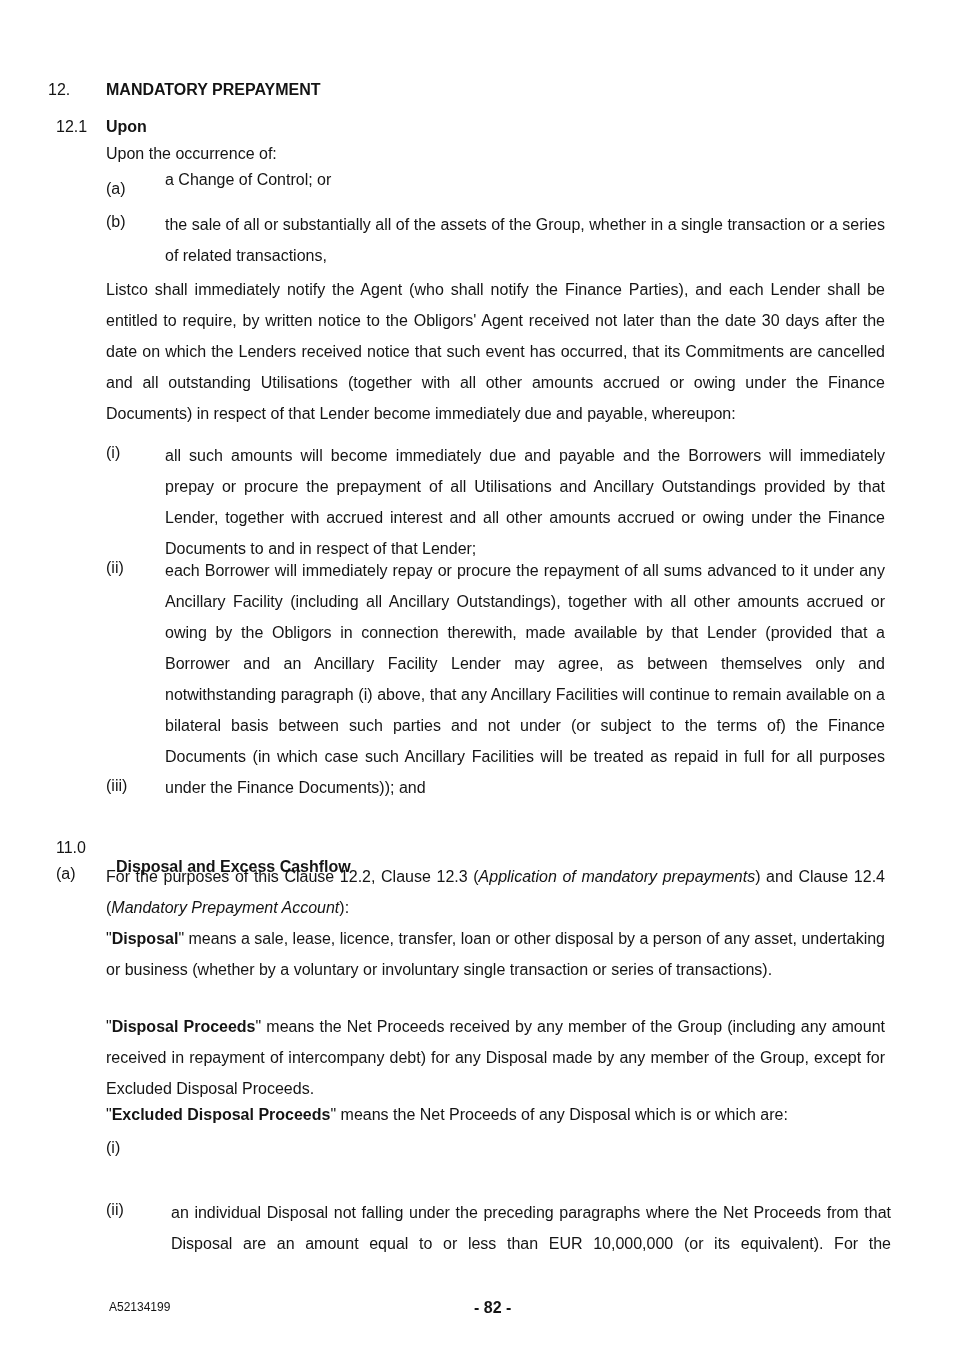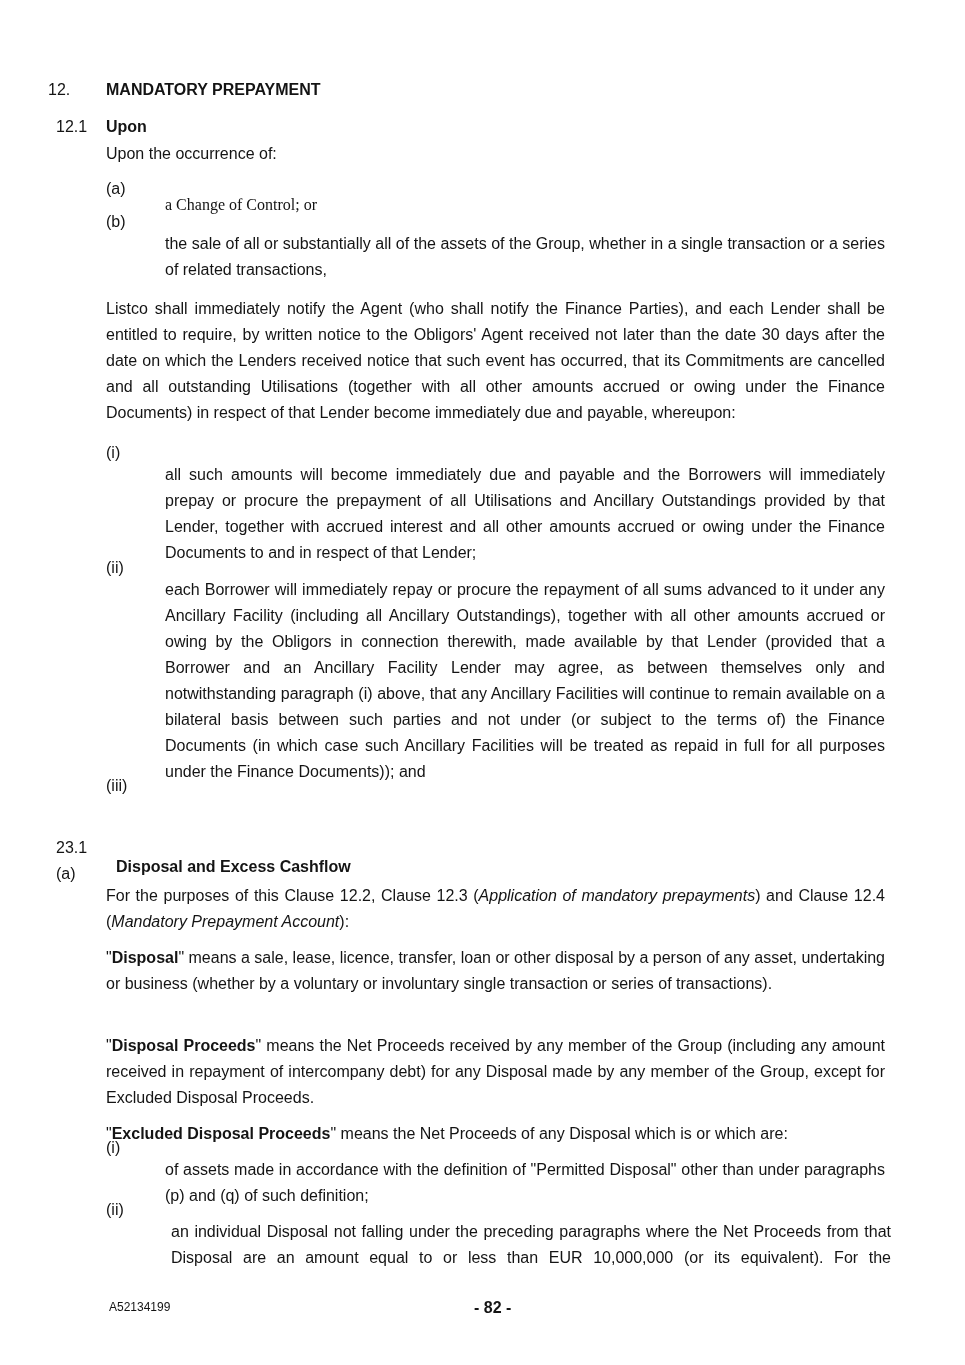--- a/index.html
+++ b/index.html
@@ -4,67 +4,66 @@
   <style>
     html, body { margin: 0; padding: 0; background: #ffffff; }
     body {
       width: 965px; height: 1365px; position: relative; overflow: hidden;
       font-family: "Liberation Sans", sans-serif; color: #141414;
       font-size: 16px;
     }
     .page { position: absolute; left: 0; top: 0; width: 965px; height: 1365px; }
     .line { position: absolute; white-space: nowrap; line-height: 20px; }
     .num { position: absolute; line-height: 20px; }
-    .just { position: absolute; line-height: 26px; text-align: justify; margin-top: 22px; }
+    .just { position: absolute; line-height: 31px; text-align: justify; }
     .b { font-weight: bold; }
     .i { font-style: italic; }
     .footer-ref { position: absolute; left: 109px; top: 1299px; font-size: 12px; line-height: 16px; }
     .footer-page { position: absolute; left: 474px; top: 1298px; font-size: 16px; line-height: 20px; font-weight: bold; }
   </style>
 </head>
 <body>
 
 <div class="page">
 
   <div class="num" style="left:40px; top:80px;margin-left:8px;">12.</div>
   <div class="line b" style="left:106px; top:80px;">MANDATORY PREPAYMENT</div>
 
   <div class="num" style="left:56px; top:117px;">12.1</div>
   <div class="line b" style="left:106px; top:117px;">Upon</div>
   <div class="line" style="left:106px; top:144px;">Upon the occurrence of:</div>
 
   <div class="num" style="left:106px; top:179px;">(a)</div>
-  <div class="line" style="left:165px; top:195px;font-family:Liberation Serif, serif;">a Change of Control; or</div>
+  <div class="line" style="left:165px; top:170px;">a Change of Control; or</div>
 
   <div class="num" style="left:106px; top:212px;">(b)</div>
   <div class="just" style="left:165px; top:209px; width:720px; text-align-last:left;">the sale of all or substantially all of the assets of the Group, whether in a single transaction or a series of related transactions,</div>
 
   <div class="just" style="left:106px; top:274px; width:779px;">Listco shall immediately notify the Agent (who shall notify the Finance Parties), and each Lender shall be entitled to require, by written notice to the Obligors' Agent received not later than the date 30 days after the date on which the Lenders received notice that such event has occurred, that its Commitments are cancelled and all outstanding Utilisations (together with all other amounts accrued or owing under the Finance Documents) in respect of that Lender become immediately due and payable, whereupon:</div>
 
   <div class="num" style="left:106px; top:443px;">(i)</div>
   <div class="just" style="left:165px; top:440px; width:720px;">all such amounts will become immediately due and payable and the Borrowers will immediately prepay or procure the prepayment of all Utilisations and Ancillary Outstandings provided by that Lender, together with accrued interest and all other amounts accrued or owing under the Finance Documents to and in respect of that Lender;</div>
 
   <div class="num" style="left:106px; top:558px;">(ii)</div>
   <div class="just" style="left:165px; top:555px; width:720px;">each Borrower will immediately repay or procure the repayment of all sums advanced to it under any Ancillary Facility (including all Ancillary Outstandings), together with all other amounts accrued or owing by the Obligors in connection therewith, made available by that Lender (provided that a Borrower and an Ancillary Facility Lender may agree, as between themselves only and notwithstanding paragraph (i) above, that any Ancillary Facilities will continue to remain available on a bilateral basis between such parties and not under (or subject to the terms of) the Finance Documents (in which case such Ancillary Facilities will be treated as repaid in full for all purposes under the Finance Documents)); and</div>
 
   <div class="num" style="left:106px; top:776px;">(iii)</div>
 
-  <div class="num" style="left:56px; top:838px;">23.1</div>
+  <div class="num" style="left:56px; top:838px;">11.0</div>
   <div class="line b" style="left:116px; top:838px;margin-top:19px;">Disposal and Excess Cashflow</div>
 
   <div class="num" style="left:56px; top:864px;">(a)</div>
   <div class="just" style="left:106px; top:861px; width:779px;"><span>For the purposes of this Clause 12.2, Clause 12.3 (</span><span class="i">Application of mandatory prepayments</span><span>) and Clause 12.4 (</span><span class="i">Mandatory Prepayment Account</span><span>):</span></div>
 
   <div class="just" style="left:106px; top:923px; width:779px;">"<span class="b">Disposal</span>"<span> means a sale, lease, licence, transfer, loan or other disposal by a person of any asset, undertaking or business (whether by a voluntary or involuntary single transaction or series of transactions).</span></div>
 
   <div class="just" style="left:106px; top:1011px; width:779px;">"<span class="b">Disposal Proceeds</span>"<span> means the Net Proceeds received by any member of the Group (including any amount received in repayment of intercompany debt) for any Disposal made by any member of the Group, except for Excluded Disposal Proceeds.</span></div>
 
   <div class="just" style="left:106px; top:1099px; width:779px;">"<span class="b">Excluded Disposal Proceeds</span>"<span> means the Net Proceeds of any Disposal which is or which are:</span></div>
 
   <div class="num" style="left:106px; top:1138px;">(i)</div>
-  <div class="just" style="left:165px; top:1135px; width:720px;">of assets made in accordance with the definition of "Permitted Disposal" other than under paragraphs (p) and (q) of such definition;</div>
 
   <div class="num" style="left:106px; top:1200px;">(ii)</div>
   <div class="just" style="left:171px; top:1197px; width:720px; text-align-last:justify;">an individual Disposal not falling under the preceding paragraphs where the Net Proceeds from that Disposal are an amount equal to or less than EUR 10,000,000 (or its equivalent). For the</div>
 
   <div class="footer-ref">A52134199</div>
   <div class="footer-page">- 82 -</div>
 </div>
 
 </body></html>

